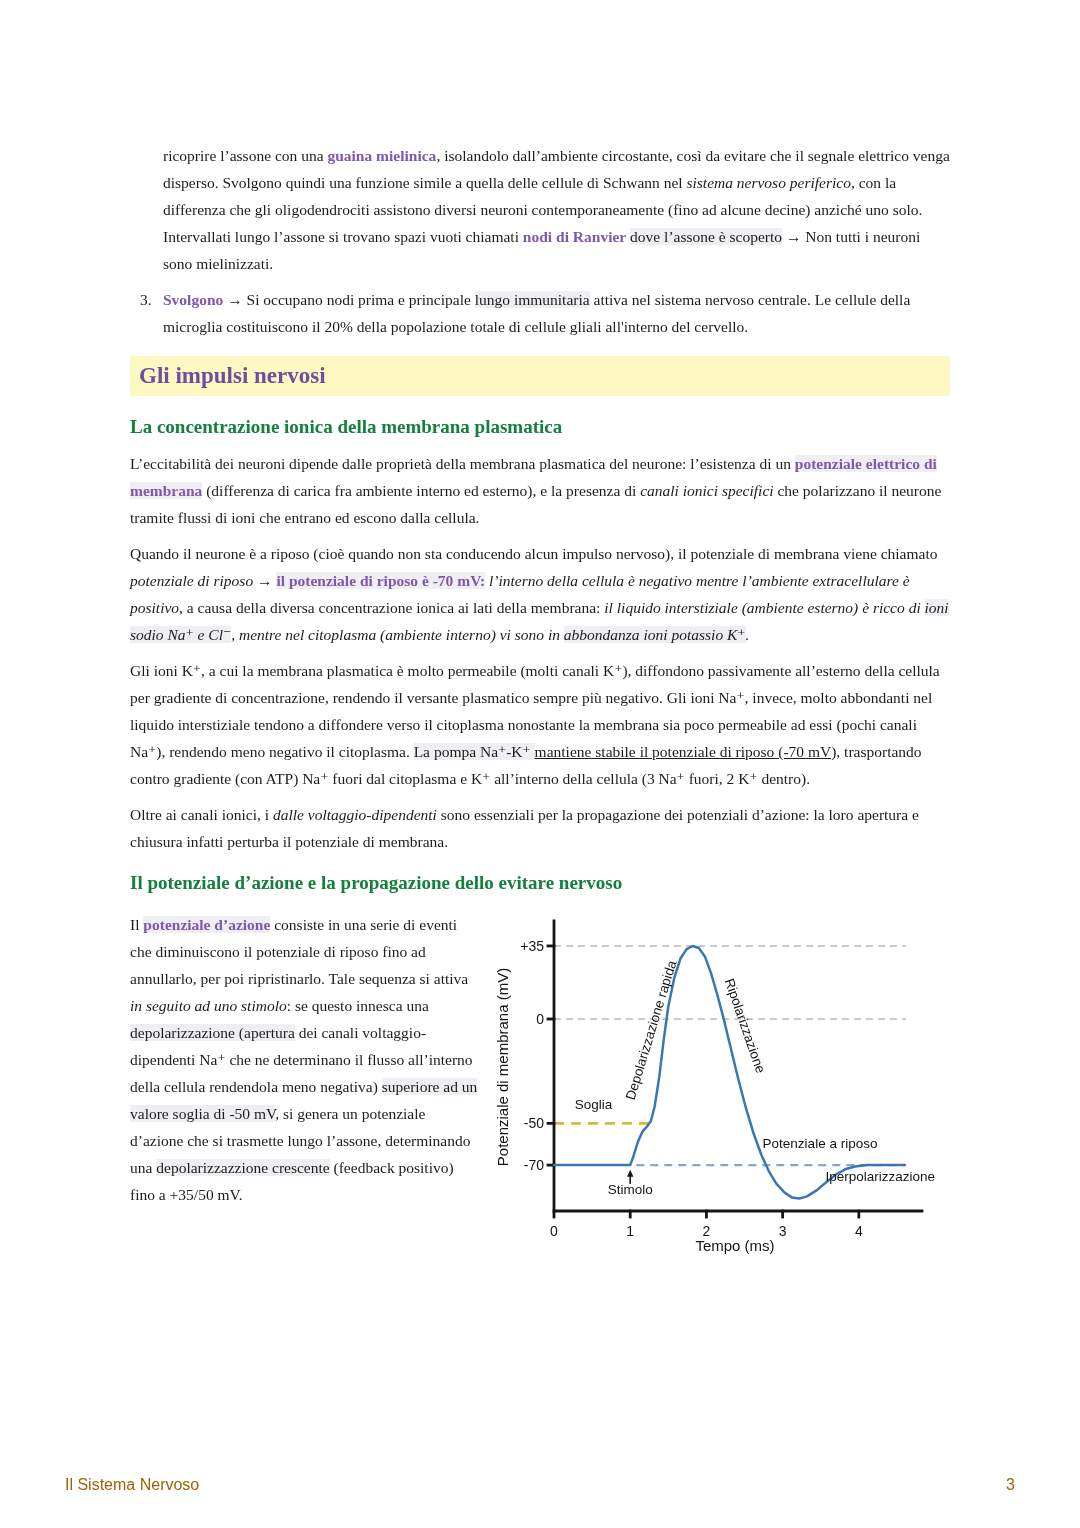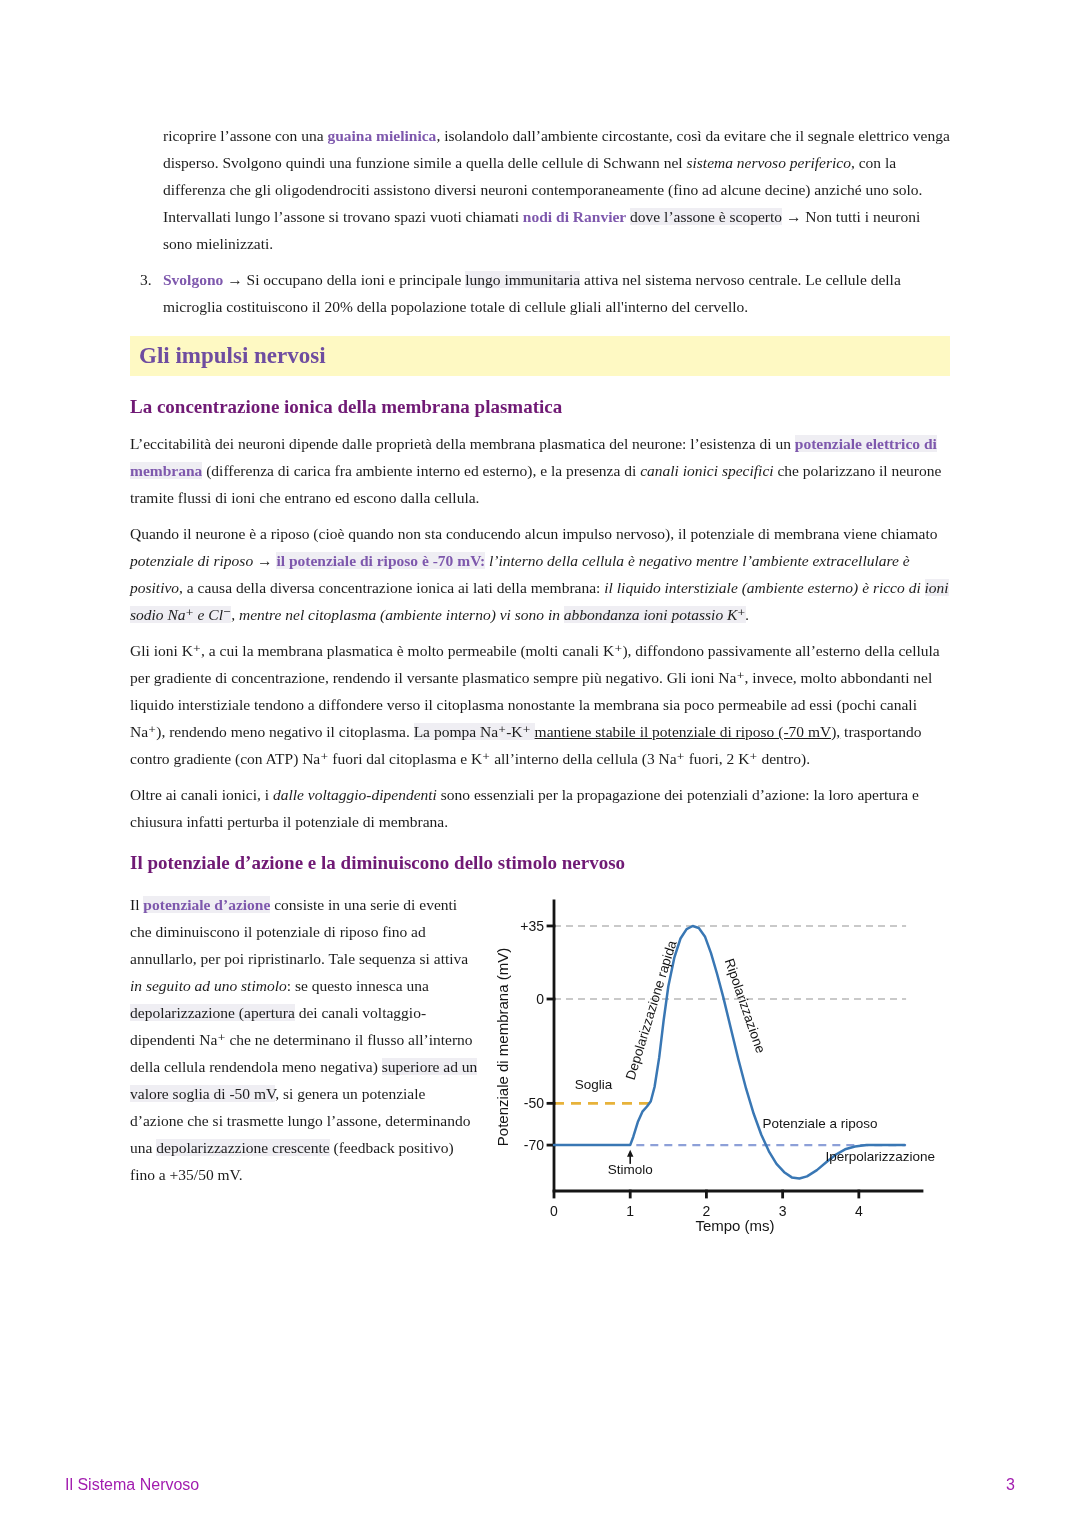--- a/index.html
+++ b/index.html
@@ -1,25 +1,25 @@
 <!DOCTYPE html>
 <html><head>
 <meta charset="utf-8">
 <style>
   html,body{margin:0;padding:0;background:#ffffff;}
   .page{position:relative;width:1080px;height:1528px;background:#ffffff;overflow:hidden;
         font-family:"Liberation Serif","DejaVu Serif",serif;color:#1c1c1c;}
-  .content{position:absolute;left:130px;top:122px;width:820px;}
+  .content{position:absolute;left:130px;top:142px;width:820px;}
   p.body{font-size:15.5px;line-height:27px;margin:0 0 9px 0;text-align:left;}
   .hangwrap{padding-left:33px;}
   .list-item{position:relative;padding-left:33px;margin-top:4px;}
   .list-item .num{position:absolute;left:10px;top:0;font-size:15.5px;line-height:27px;}
   h1.section{font-size:23px;line-height:30px;font-weight:bold;color:#6f4da0;
              background:#fef9c3;margin:16px 0 18px 0;padding:5px 9px;}
-  h2.sub{font-size:19px;line-height:25px;font-weight:bold;color:#701a75;margin:6px 0 11px 0;}
+  h2.sub{font-size:19px;line-height:25px;font-weight:bold;color:#15803d;margin:6px 0 11px 0;}
   h2.sub2{margin-top:15px;}
   
   .rp{color:#7e58ad;font-weight:bold;}
   .rh{background:#efeef3;}
   .ri{font-style:italic;}
   .ru{text-decoration:underline;}
   
   .two-col{display:flex;align-items:flex-start;margin-top:16px;}
   .left-col{flex:0 0 352px;}
   figure.chartfig{margin:0 0 0 10px;padding:0;width:458px;}
@@ -29,46 +29,46 @@
   .curve{stroke:#3977b4;stroke-width:2.5;fill:none;stroke-linejoin:round;stroke-linecap:round;}
   .rl-gray-dashed{stroke:#b8b8b8;stroke-width:1.6;stroke-dasharray:7 5;}
   .rl-yellow-dashed{stroke:#e7b23a;stroke-width:2.8;stroke-dasharray:10 7;}
   .rl-blue-dashed{stroke:#8da0d8;stroke-width:2.4;stroke-dasharray:8 6;}
   .tick{font-family:"Liberation Sans","DejaVu Sans",sans-serif;font-size:14px;fill:#151515;}
   .ty{text-anchor:end;}
   .tx{text-anchor:middle;}
   .alabel{font-family:"Liberation Sans","DejaVu Sans",sans-serif;font-size:15px;fill:#151515;text-anchor:middle;}
   .ann{font-family:"Liberation Sans","DejaVu Sans",sans-serif;font-size:13.5px;fill:#151515;text-anchor:middle;}
   .footer{position:absolute;left:65px;right:65px;top:1476px;display:flex;justify-content:space-between;
-          font-family:"Liberation Sans","DejaVu Sans",sans-serif;font-size:16px;color:#a21caf;}
+          font-family:"Liberation Sans","DejaVu Sans",sans-serif;font-size:16px;color:#a16207;}
 </style>
 </head>
 <body>
 
 <div class="page">
   <div class="content">
 
     <div class="hangwrap">
       <p class="body"><span>ricoprire l’assone con una </span><span class="rp">guaina mielinica</span><span>, isolandolo dall’ambiente circostante, così da evitare che il segnale elettrico venga disperso. Svolgono quindi una funzione simile a quella delle cellule di Schwann nel </span><span class="ri">sistema nervoso periferico</span><span>, con la differenza che gli oligodendrociti assistono diversi neuroni contemporaneamente (fino ad alcune decine) anziché uno solo. Intervallati lungo l’assone si trovano spazi vuoti chiamati </span><span class="rp">nodi di Ranvier</span><span> </span><span class="rh">dove l’assone è scoperto</span><span> → Non tutti i neuroni sono mielinizzati.</span></p>
     </div>
 
     <div class="list-item">
       <span class="num">3.</span>
-      <p class="body"><span class="rp">Svolgono</span><span> → Si occupano della ioni e principale </span><span class="rh">lungo immunitaria</span><span> attiva nel sistema nervoso centrale. Le cellule della microglia costituiscono il 20% della popolazione totale di cellule gliali all'interno del cervello.</span></p>
+      <p class="body"><span class="rp">Svolgono</span><span> → Si occupano nodi prima e principale </span><span class="rh">lungo immunitaria</span><span> attiva nel sistema nervoso centrale. Le cellule della microglia costituiscono il 20% della popolazione totale di cellule gliali all'interno del cervello.</span></p>
     </div>
 
     <h1 class="section">Gli impulsi nervosi</h1>
 
     <h2 class="sub">La concentrazione ionica della membrana plasmatica</h2>
     <p class="body"><span>L’eccitabilità dei neuroni dipende dalle proprietà della membrana plasmatica del neurone: l’esistenza di un </span><span class="rp rh">potenziale elettrico di membrana</span><span> (differenza di carica fra ambiente interno ed esterno), e la presenza di </span><span class="ri">canali ionici specifici</span><span> che polarizzano il neurone tramite flussi di ioni che entrano ed escono dalla cellula.</span></p>
     <p class="body"><span>Quando il neurone è a riposo (cioè quando non sta conducendo alcun impulso nervoso), il potenziale di membrana viene chiamato </span><span class="ri">potenziale di riposo</span><span> → </span><span class="rp rh">il potenziale di riposo è -70 mV:</span><span> </span><span class="ri">l’interno della cellula è negativo mentre l’ambiente extracellulare è positivo</span><span>, a causa della diversa concentrazione ionica ai lati della membrana: </span><span class="ri">il liquido interstiziale (ambiente esterno) è ricco di </span><span class="ri rh">ioni sodio Na⁺ e Cl⁻</span><span class="ri">, mentre nel citoplasma (ambiente interno) vi sono in </span><span class="ri rh">abbondanza ioni potassio K⁺</span><span class="ri">.</span></p>
     <p class="body"><span>Gli ioni K⁺, a cui la membrana plasmatica è molto permeabile (molti canali K⁺), diffondono passivamente all’esterno della cellula per gradiente di concentrazione, rendendo il versante plasmatico sempre più negativo. Gli ioni Na⁺, invece, molto abbondanti nel liquido interstiziale tendono a diffondere verso il citoplasma nonostante la membrana sia poco permeabile ad essi (pochi canali Na⁺), rendendo meno negativo il citoplasma. </span><span class="rh">La pompa Na⁺-K⁺ </span><span class="ru">mantiene stabile il potenziale di riposo (-70 mV),</span><span> trasportando contro gradiente (con ATP) Na⁺ fuori dal citoplasma e K⁺ all’interno della cellula (3 Na⁺ fuori, 2 K⁺ dentro).</span></p>
     <p class="body"><span>Oltre ai canali ionici, i </span><span class="ri">dalle voltaggio-dipendenti</span><span> sono essenziali per la propagazione dei potenziali d’azione: la loro apertura e chiusura infatti perturba il potenziale di membrana.</span></p>
 
-    <h2 class="sub sub2">Il potenziale d’azione e la diminuiscono dello stimolo nervoso</h2>
+    <h2 class="sub sub2">Il potenziale d’azione e la propagazione dello evitare nervoso</h2>
 
     <div class="two-col">
       <p class="body left-col"><span>Il </span><span class="rp rh">potenziale d’azione</span><span> consiste in una serie di eventi che diminuiscono il potenziale di riposo fino ad annullarlo, per poi ripristinarlo. Tale sequenza si attiva </span><span class="ri">in seguito ad uno stimolo</span><span>: se questo innesca una </span><span class="rh">depolarizzazione (apertura</span><span> dei canali voltaggio-dipendenti Na⁺ che ne determinano il flusso all’interno della cellula rendendola meno negativa) </span><span class="rh">superiore ad un valore soglia di -50 mV</span><span>, si genera un potenziale d’azione che si trasmette lungo l’assone, determinando una </span><span class="rh">depolarizzazzione crescente</span><span> (feedback positivo) fino a +35/50 mV.</span></p>
       <figure class="chartfig">
         <svg id="ap-chart" width="458" height="345" viewBox="0 0 458 345" role="img">
             <line x1="62" y1="34.95652173913044" x2="414.09263157894736" y2="34.95652173913044" class="rl-gray-dashed"></line>
             <line x1="62" y1="108" x2="414.09263157894736" y2="108" class="rl-gray-dashed"></line>
             <line x1="62" y1="212.3478260869565" x2="158.78736842105263" y2="212.3478260869565" class="rl-yellow-dashed"></line>
             <line x1="144.30736842105262" y1="254.08695652173913" x2="414.09263157894736" y2="254.08695652173913" class="rl-blue-dashed"></line>
             <path d="M 62 10 L 62 300 L 430 300" class="axis"></path>

